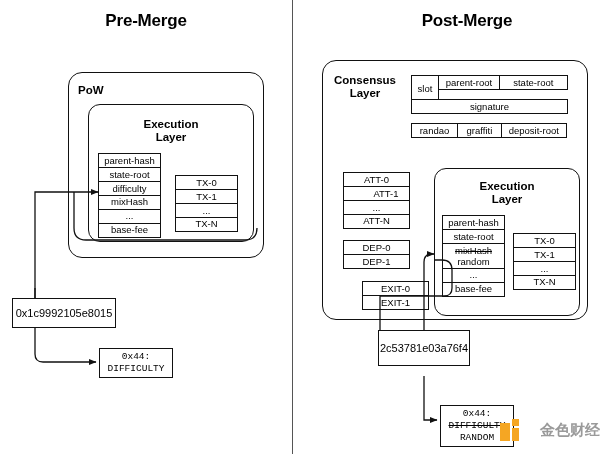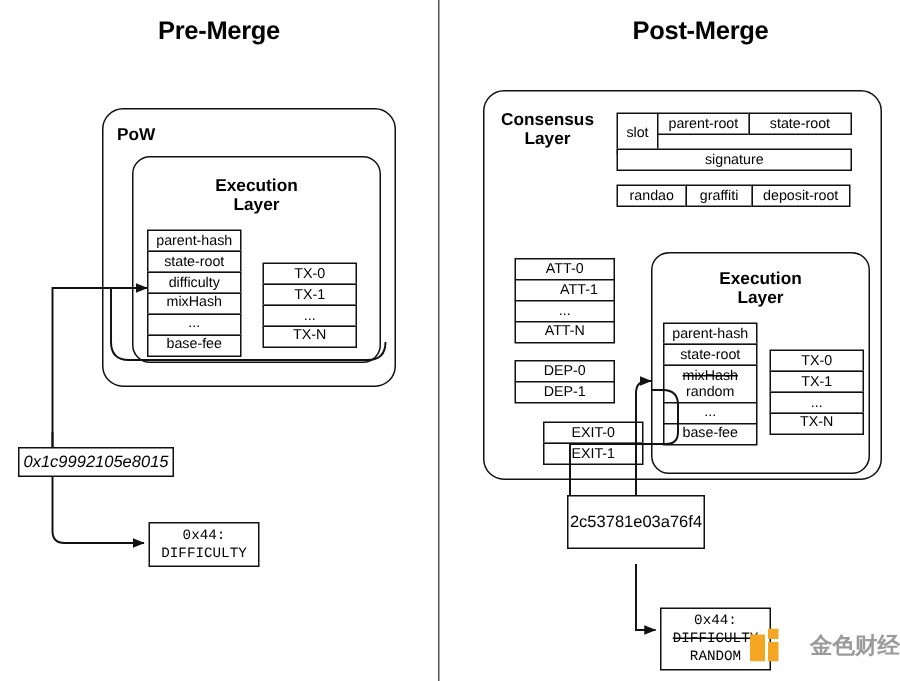--- a/index.html
+++ b/index.html
@@ -202,21 +202,21 @@
     <div class="cell" style="height:15px;">base-fee</div>
   </div>
 
   <div class="stack" id="pre-tx-stack" style="left:175px; top:175px; width:63px;">
     <div class="cell" style="height:15px;">TX-0</div>
     <div class="cell" style="height:15px;">TX-1</div>
     <div class="cell" style="height:15px;">...</div>
     <div class="cell" style="height:15px;">TX-N</div>
   </div>
 
-  <div class="value-box" id="pre-value" style="left:12px; top:298px; width:104px; height:20px;font-style:italic;">0x1c9992105e8015</div>
+  <div class="value-box" id="pre-value" style="left:12px; top:298px; width:104px; height:30px;">0x1c9992105e8015</div>
 
   <div class="opcode-box" id="pre-opcode" style="left:99px; top:348px; width:74px; height:30px;">
     <span>0x44:</span>
     <span>DIFFICULTY</span>
   </div>
 
   <div class="round-box" id="consensus-box" style="left:322px; top:60px; width:266px; height:260px;"></div>
   <div class="box-label" style="left:330px; top:74px; width:70px;">
     <span>Consensus</span><br>
     <span>Layer</span>

